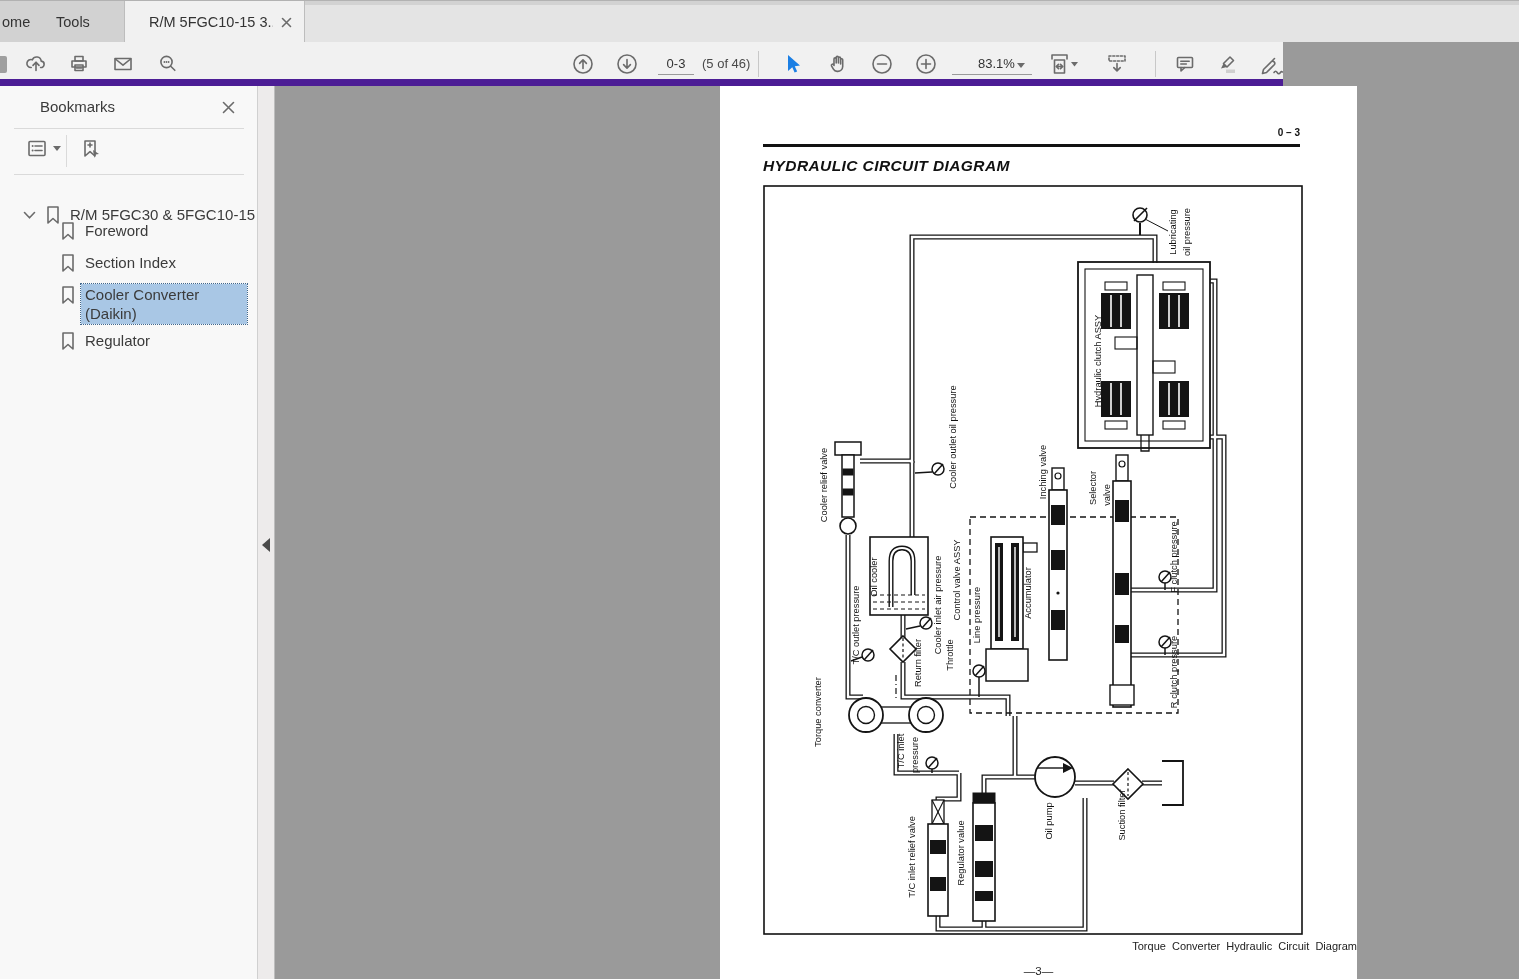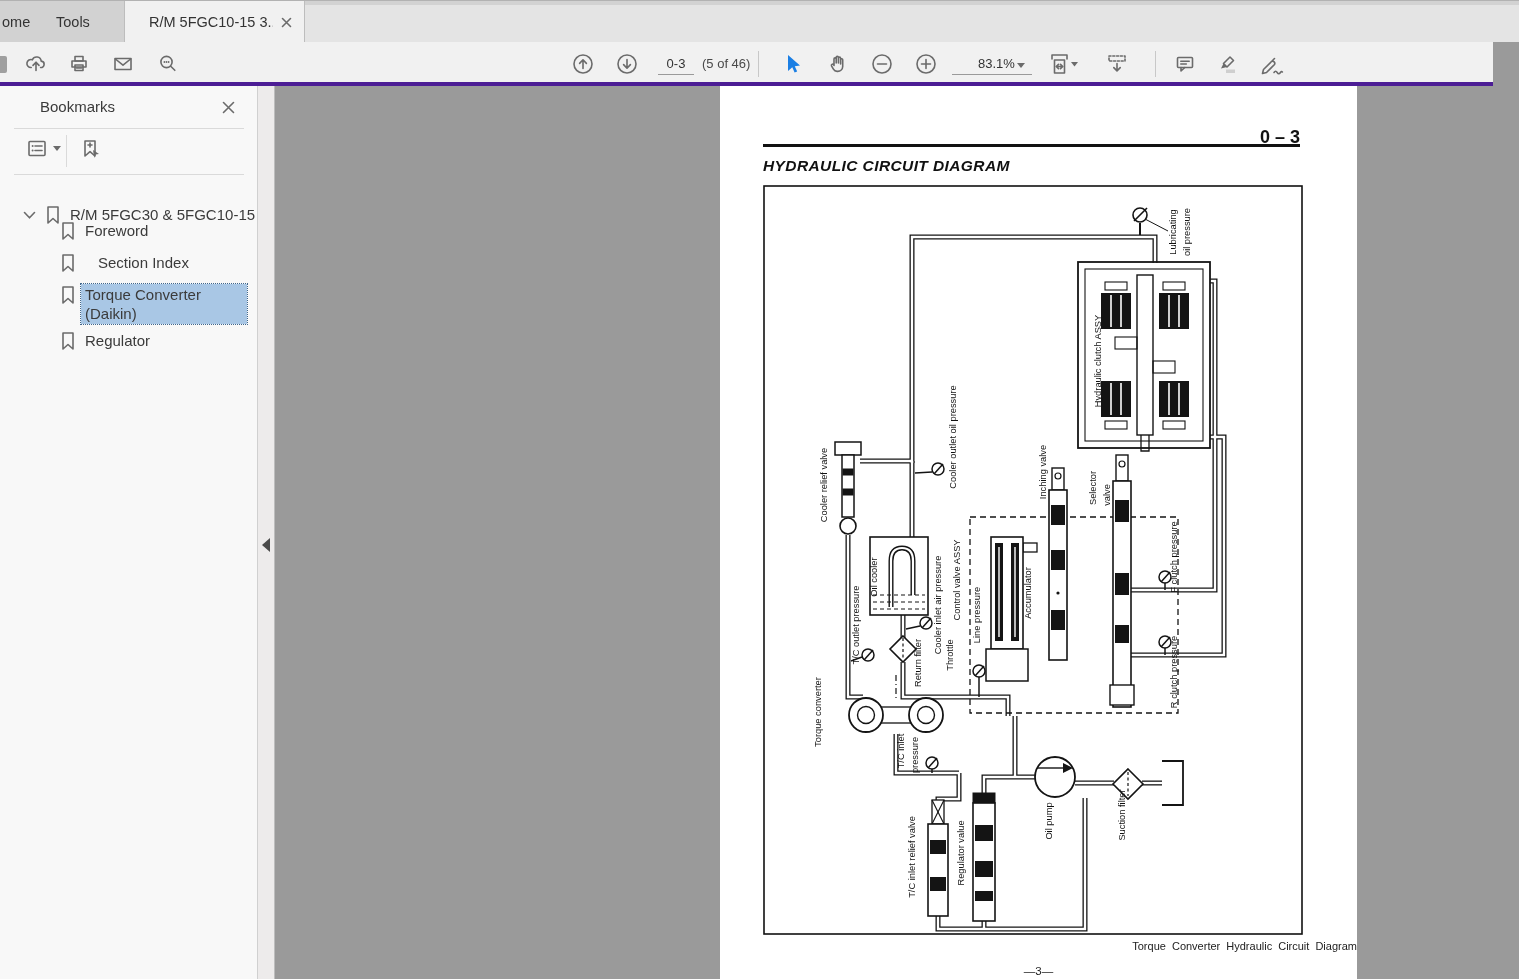--- a/index.html
+++ b/index.html
@@ -15,22 +15,22 @@
          font-size:14.5px; color:#333; cursor:default; }
   .tab-home  { left:-12px; padding:0 14px; }
   .tab-tools { left:42px; padding:0 14px; }
   .tab-doc   { left:124px; width:181px; background:#f1f1f1;
                border-left:1px solid #bdbdbd; border-right:1px solid #bdbdbd;
                padding:0 10px 0 24px; }
   .tab-doc .label { width:128px; overflow:hidden; white-space:nowrap; }
   .tab-close { margin-left:6px; width:16px; height:16px; display:flex; align-items:center; justify-content:center; }
 
   
-  .toolbar { position:absolute; left:0; top:42px; width:1493px; height:44px;
-             background:#f1f1f1; border-bottom:4px solid #4c1d95; }
+  .toolbar { position:absolute; left:0; top:42px; width:1283px; height:44px;
+             background:#f1f1f1; border-bottom:7px solid #4c1d95; }
   .tbtn { position:absolute; top:7px; width:30px; height:30px; display:flex;
           align-items:center; justify-content:center; border-radius:3px; }
   .tsep { position:absolute; top:9px; width:1px; height:26px; background:#c8c8c8; }
   .tb-text { position:absolute; top:14px; font-size:13px; color:#4a4a4a; white-space:nowrap; }
   .page-field { position:absolute; left:658px; top:12px; width:36px; height:21px;
                 border-bottom:1px solid #9a9a9a; text-align:center; font-size:13px;
                 color:#333; line-height:20px; background:transparent; }
   .zoom-field { position:absolute; left:952px; top:12px; width:80px; height:21px;
                 border-bottom:1px solid #9a9a9a; font-size:13px; color:#333; line-height:20px; }
   .zoom-field .zv { position:absolute; left:26px; }
@@ -61,21 +61,21 @@
 
   .collapse-strip { position:absolute; left:258px; top:0; width:17px; height:893px;
                     background:#edebeb; border-right:1px solid #bdbdbd; }
   .collapse-arrow { position:absolute; left:4px; top:452px; width:0; height:0;
                     border-top:7px solid transparent; border-bottom:7px solid transparent;
                     border-right:8px solid #4a4a4a; }
 
   
   .docarea { position:absolute; left:275px; top:0; width:1244px; height:893px; background:#9a9a9a; }
   .pdfpage { position:absolute; left:445px; top:0; width:637px; height:893px; background:#ffffff; }
-  .corner-ref { position:absolute; right:57px; top:41px; font-size:18px; font-weight:bold; color:#111; }
+  .corner-ref { position:absolute; right:57px; top:41px; font-size:10px; font-weight:bold; color:#111; }
   .head-rule { position:absolute; left:43px; top:58px; width:537px; height:3px; background:#111; }
   .page-title { position:absolute; left:43px; top:71px; font-size:15.5px; font-weight:bold;
                 letter-spacing:.4px; color:#111;font-style:italic; }
   .caption { position:absolute; left:0; top:854px; width:637px; text-align:right;
              font-size:11px; color:#222; word-spacing:3px; }
   .pageno { position:absolute; left:0; top:879px; width:637px; text-align:center;
             font-size:11.5px; color:#222; }
 
   svg { display:block; }
   svg text { font-family:"Liberation Sans", sans-serif; font-size:9.3px; fill:#111; }
@@ -280,28 +280,28 @@
           <svg class="ribbon" style="left:60px" width="16" height="20">
             <path class="ic" stroke="#8a8a8a" stroke-width="1.5" d="M3,2 h10 v16 l-5,-4.5 l-5,4.5 Z"></path>
           </svg>
           <span class="tlabel" style="left:85px; top:2px">Foreword</span>
         </div>
 
         <div class="trow" style="top:70px; height:24px">
           <svg class="ribbon" style="left:60px" width="16" height="20">
             <path class="ic" stroke="#8a8a8a" stroke-width="1.5" d="M3,2 h10 v16 l-5,-4.5 l-5,4.5 Z"></path>
           </svg>
-          <span class="tlabel" style="left:98px; top:2px">Section Index</span>
+          <span class="tlabel" style="left:85px; top:2px">Section Index</span>
         </div>
 
         <div class="trow" style="top:102px; height:44px">
           <svg class="ribbon" style="left:60px" width="16" height="20">
             <path class="ic" stroke="#8a8a8a" stroke-width="1.5" d="M3,2 h10 v16 l-5,-4.5 l-5,4.5 Z"></path>
           </svg>
-          <span class="tlabel sel" style="left:81px; top:0; width:166px; line-height:19px">Torque Converter (Daikin)</span>
+          <span class="tlabel sel" style="left:81px; top:0; width:166px; line-height:19px">Cooler Converter (Daikin)</span>
         </div>
 
         <div class="trow" style="top:148px; height:24px">
           <svg class="ribbon" style="left:60px" width="16" height="20">
             <path class="ic" stroke="#8a8a8a" stroke-width="1.5" d="M3,2 h10 v16 l-5,-4.5 l-5,4.5 Z"></path>
           </svg>
           <span class="tlabel" style="left:85px; top:2px">Regulator</span>
         </div>
       </div>
     </div>

